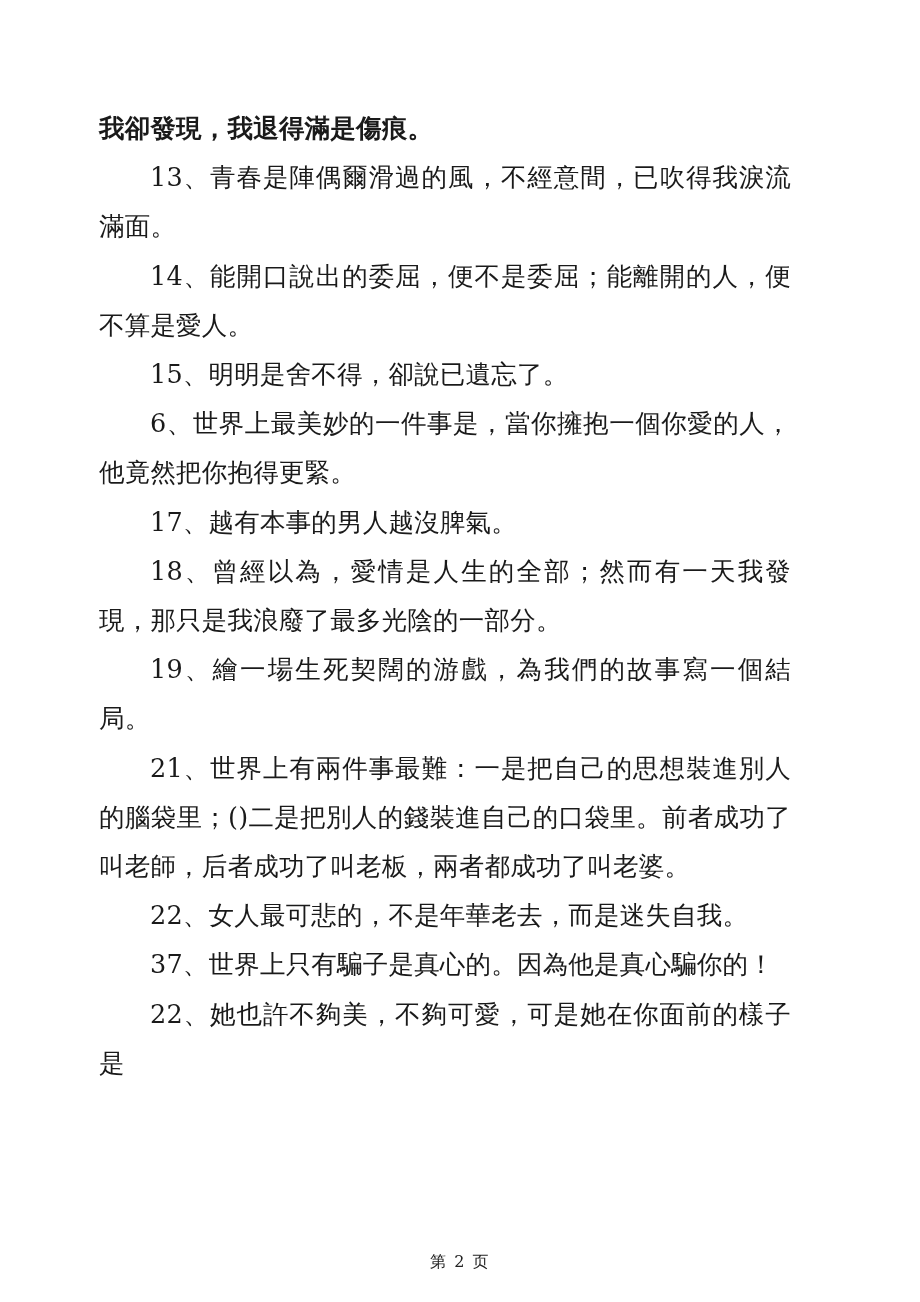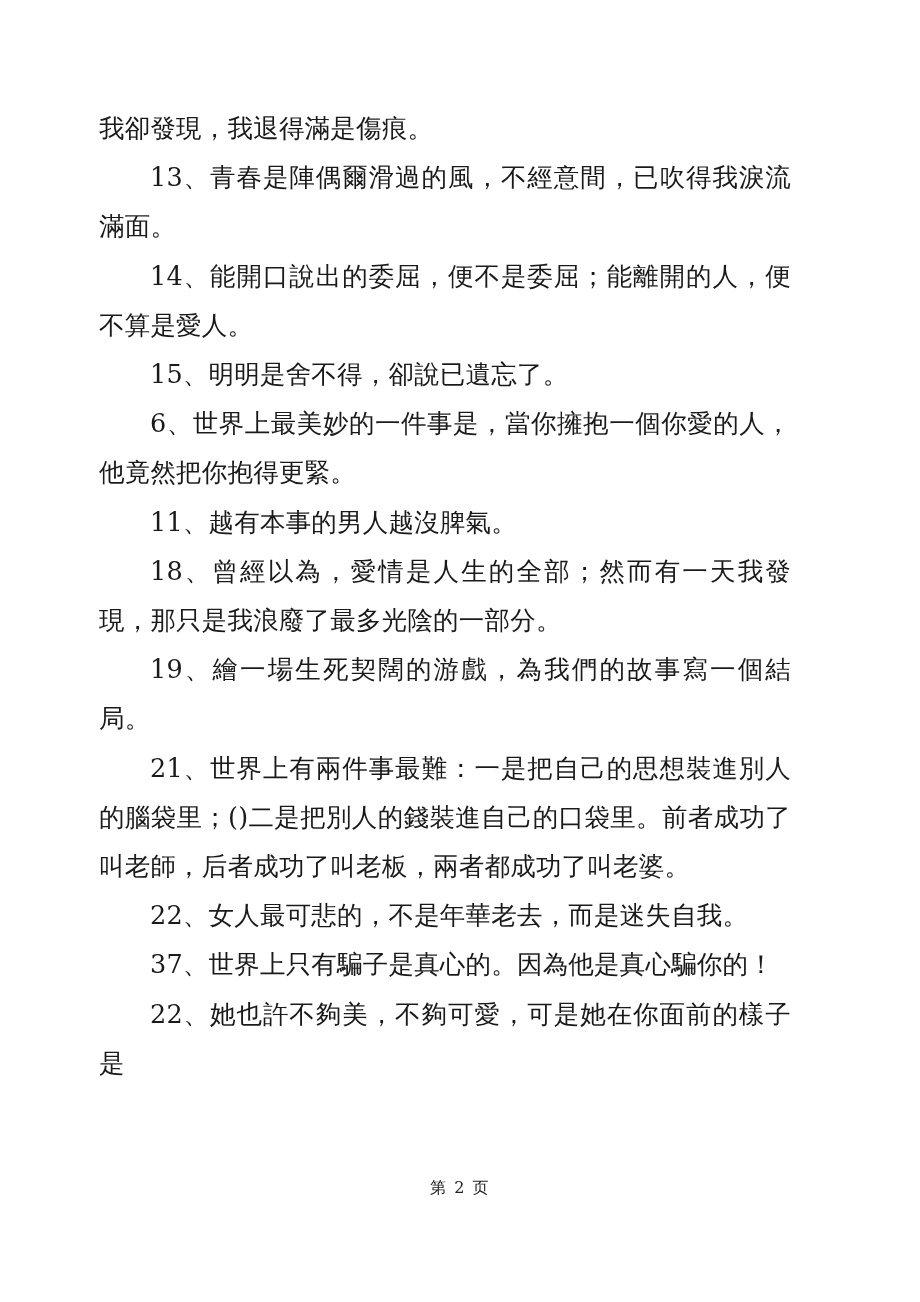--- a/index.html
+++ b/index.html
@@ -39,25 +39,26 @@
     letter-spacing: 0.2px;
     color: #1a1a1a;
     word-break: break-all;
     font-family: "DejaVu Serif", "Liberation Serif", serif;
   }
   p.indent {
     text-indent: 51px;
   }
   p.noindent {
     text-indent: 0;
+    font-weight: bold;
   }
   .footer {
     position: absolute;
     left: 0;
-    top: 1176px;
+    top: 1250px;
     width: 920px;
     text-align: center;
     font-size: 16px;
     line-height: 24px;
     color: #222222;
     letter-spacing: 1.5px;
     font-family: "DejaVu Serif", "Liberation Serif", serif;
   }
 </style>
 </head>
@@ -71,21 +72,21 @@
 
 
     <p class="para indent">13、青春是陣偶爾滑過的風，不經意間，已吹得我淚流滿面。</p>
 
     <p class="para indent">14、能開口說出的委屈，便不是委屈；能離開的人，便不算是愛人。</p>
 
     <p class="para indent">15、明明是舍不得，卻說已遺忘了。</p>
 
     <p class="para indent">6、世界上最美妙的一件事是，當你擁抱一個你愛的人，他竟然把你抱得更緊。</p>
 
-    <p class="para indent">11、越有本事的男人越沒脾氣。</p>
+    <p class="para indent">17、越有本事的男人越沒脾氣。</p>
 
     <p class="para indent">18、曾經以為，愛情是人生的全部；然而有一天我發現，那只是我浪廢了最多光陰的一部分。</p>
 
     <p class="para indent">19、繪一場生死契闊的游戲，為我們的故事寫一個結局。</p>
 
 
     <p class="para indent">21、世界上有兩件事最難：一是把自己的思想裝進別人的腦袋里；()二是把別人的錢裝進自己的口袋里。前者成功了叫老師，后者成功了叫老板，兩者都成功了叫老婆。</p>
 
     <p class="para indent">22、女人最可悲的，不是年華老去，而是迷失自我。</p>
 

